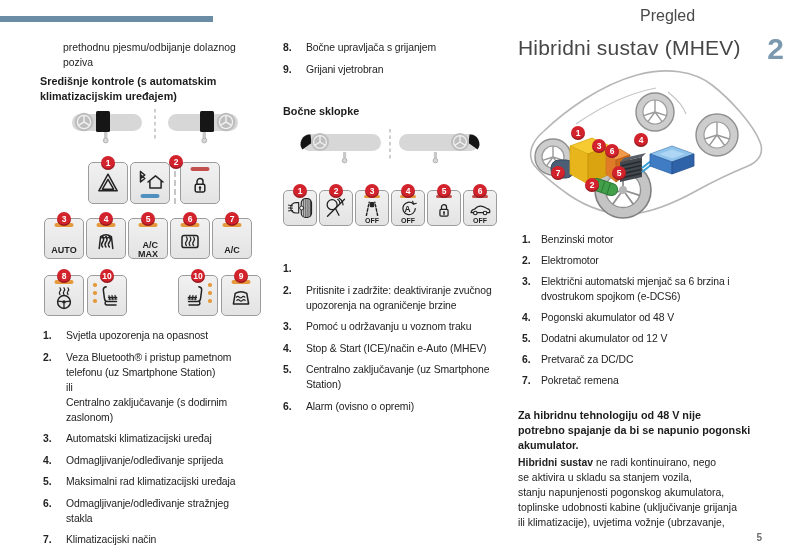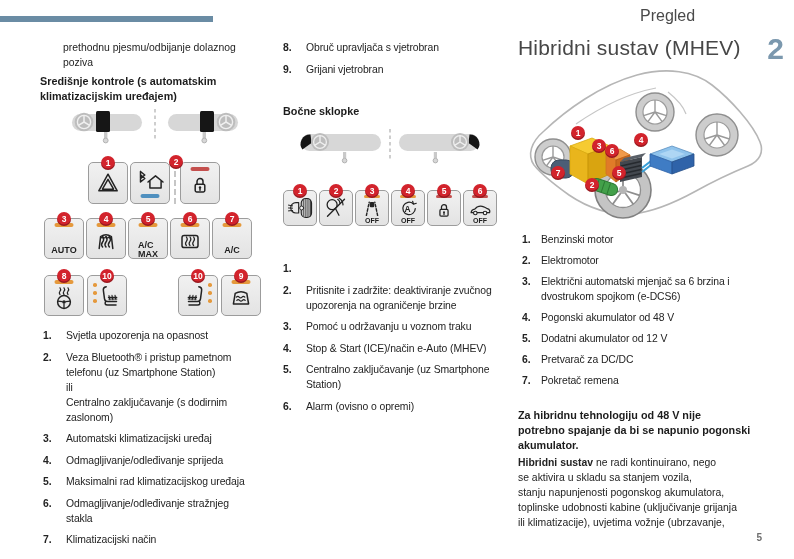--- a/index.html
+++ b/index.html
@@ -28,21 +28,21 @@
   .btn-md{width:40px;height:41px;}
   .btn-sm{width:34px;height:36px;}
   .pill{position:absolute;top:4px;left:50%;transform:translateX(-50%);width:19px;height:4px;border-radius:2px;}
   .pill-orange{background:#e5993c;}
   .pill-red{background:#c4504e;}
   .pill-blue{background:#5090bf;top:auto;bottom:5px;}
   .pill-sm{width:16px;height:3.5px;top:3.5px;}
   .badge{position:absolute;top:-7px;left:50%;transform:translateX(-50%);min-width:14px;height:14px;padding:0 1px;
          border-radius:8px;background:#d2232c;color:#fff;font-size:8.5px;font-weight:700;
          display:flex;align-items:center;justify-content:center;z-index:5;box-shadow:inset 0 -1.5px 0 rgba(0,0,0,.28);box-sizing:border-box;}
-  .btn-label{font-size:9px;font-weight:700;line-height:9px;text-align:left;white-space:pre-line;color:#1e1e1e;margin-top:23px;}
+  .btn-label{font-size:9px;font-weight:700;line-height:9px;text-align:right;white-space:pre-line;color:#1e1e1e;margin-top:23px;}
   .btn-sub{font-size:7px;font-weight:700;line-height:7px;color:#1e1e1e;margin-top:1px;}
   .under-pill{margin-top:5px;}
   .divider{position:relative;width:0;border-left:2px dashed #c6c6c6;align-self:stretch;margin:0 2px;}
   .dots{position:absolute;top:7px;display:flex;flex-direction:column;gap:4.5px;}
   .dots-left{left:5px;} .dots-right{right:5px;}
   .dot{width:3.6px;height:3.6px;border-radius:50%;background:#e5993c;}
   .ic{fill:none;stroke:#232323;stroke-width:1.5;stroke-linecap:round;stroke-linejoin:round;}
   .diagram{position:absolute;width:250px;height:170px;}
   .dbadge{position:absolute;width:14px;height:14px;border-radius:8px;background:#d2232c;color:#fff;font-size:8.5px;
           font-weight:700;display:flex;align-items:center;justify-content:center;box-shadow:inset 0 -1.5px 0 rgba(0,0,0,.28);}
@@ -227,42 +227,42 @@
           <span class="txt">Automatski klimatizacijski uređaj</span>
         </div>
 
         <div class="li">
           <span class="num">4.</span>
           <span class="txt">Odmagljivanje/odleđivanje sprijeda</span>
         </div>
 
         <div class="li">
           <span class="num">5.</span>
-          <span class="txt">Maksimalni rad klimatizacijskog uređaja</span>
+          <span class="txt">Maksimalni rad klimatizacijski uređaja</span>
         </div>
 
         <div class="li">
           <span class="num">6.</span>
           <span class="txt">Odmagljivanje/odleđivanje stražnjeg
 stakla</span>
         </div>
 
         <div class="li">
           <span class="num">7.</span>
           <span class="txt">Klimatizacijski način</span>
         </div>
       </div>
   </div>
 
   <div class="col col-mid">
     <div class="blk vlist" style="top:0;left:0;">
 
         <div class="li">
           <span class="num">8.</span>
-          <span class="txt">Obruč upravljača s vjetrobran</span>
+          <span class="txt">Bočne upravljača s grijanjem</span>
         </div>
 
         <div class="li">
           <span class="num">9.</span>
           <span class="txt">Grijani vjetrobran</span>
         </div>
 
       </div>
     <div class="blk bold-head" style="top:64px;left:0;">Bočne sklopke</div>
 

